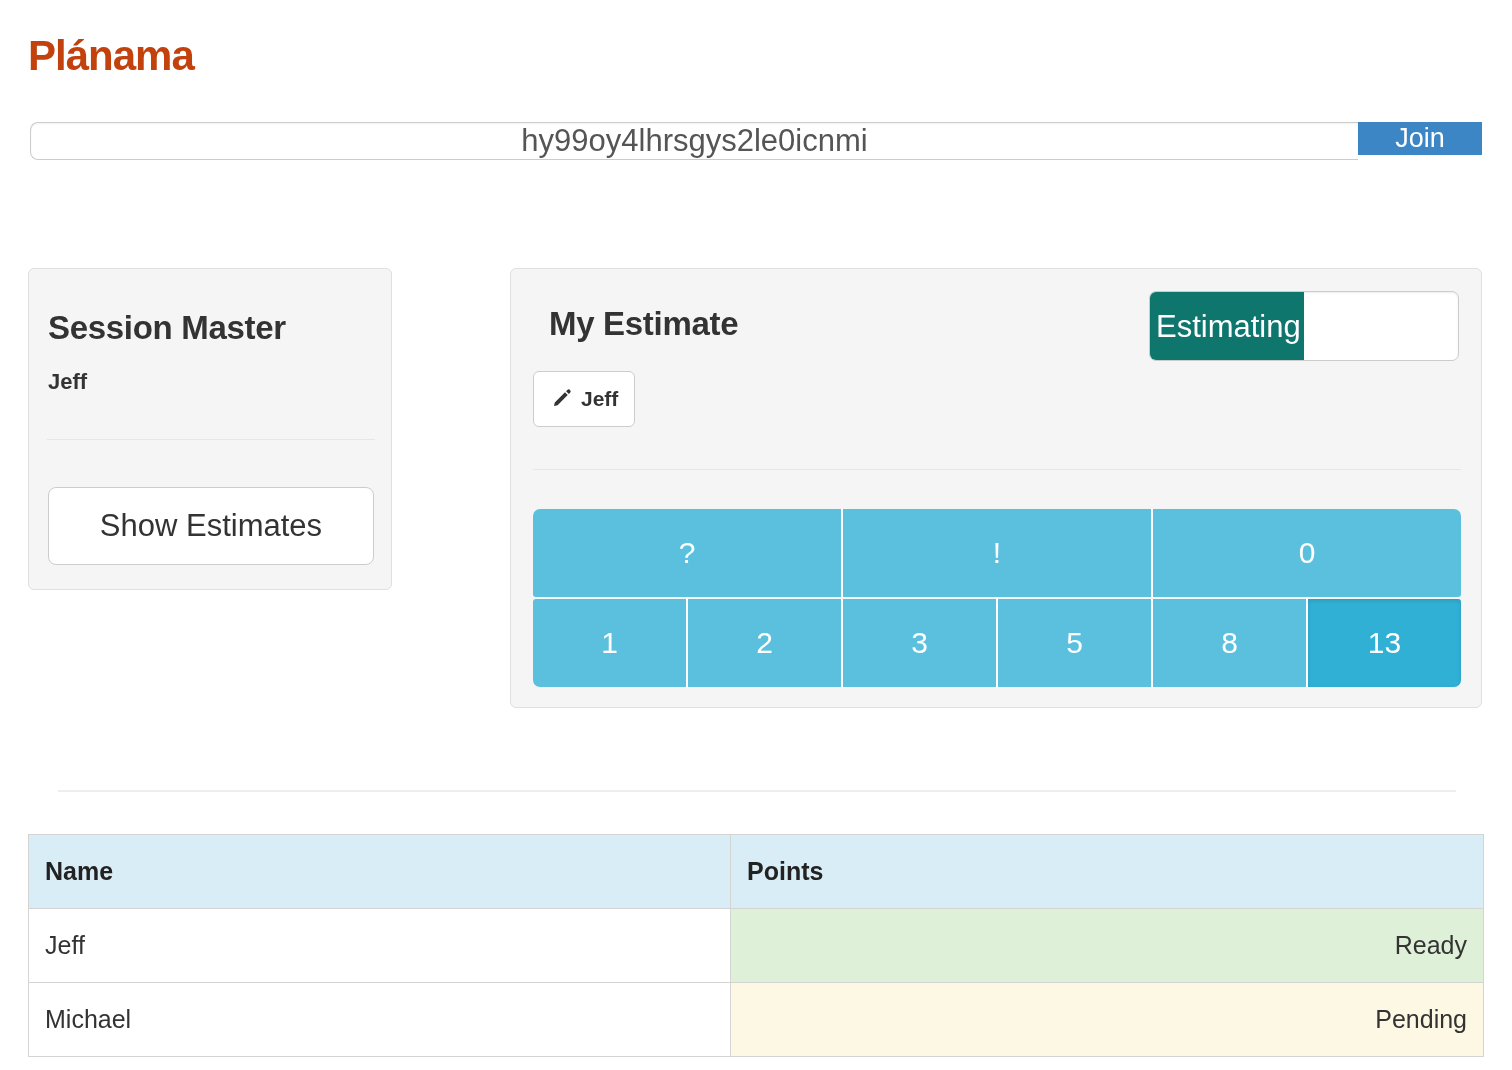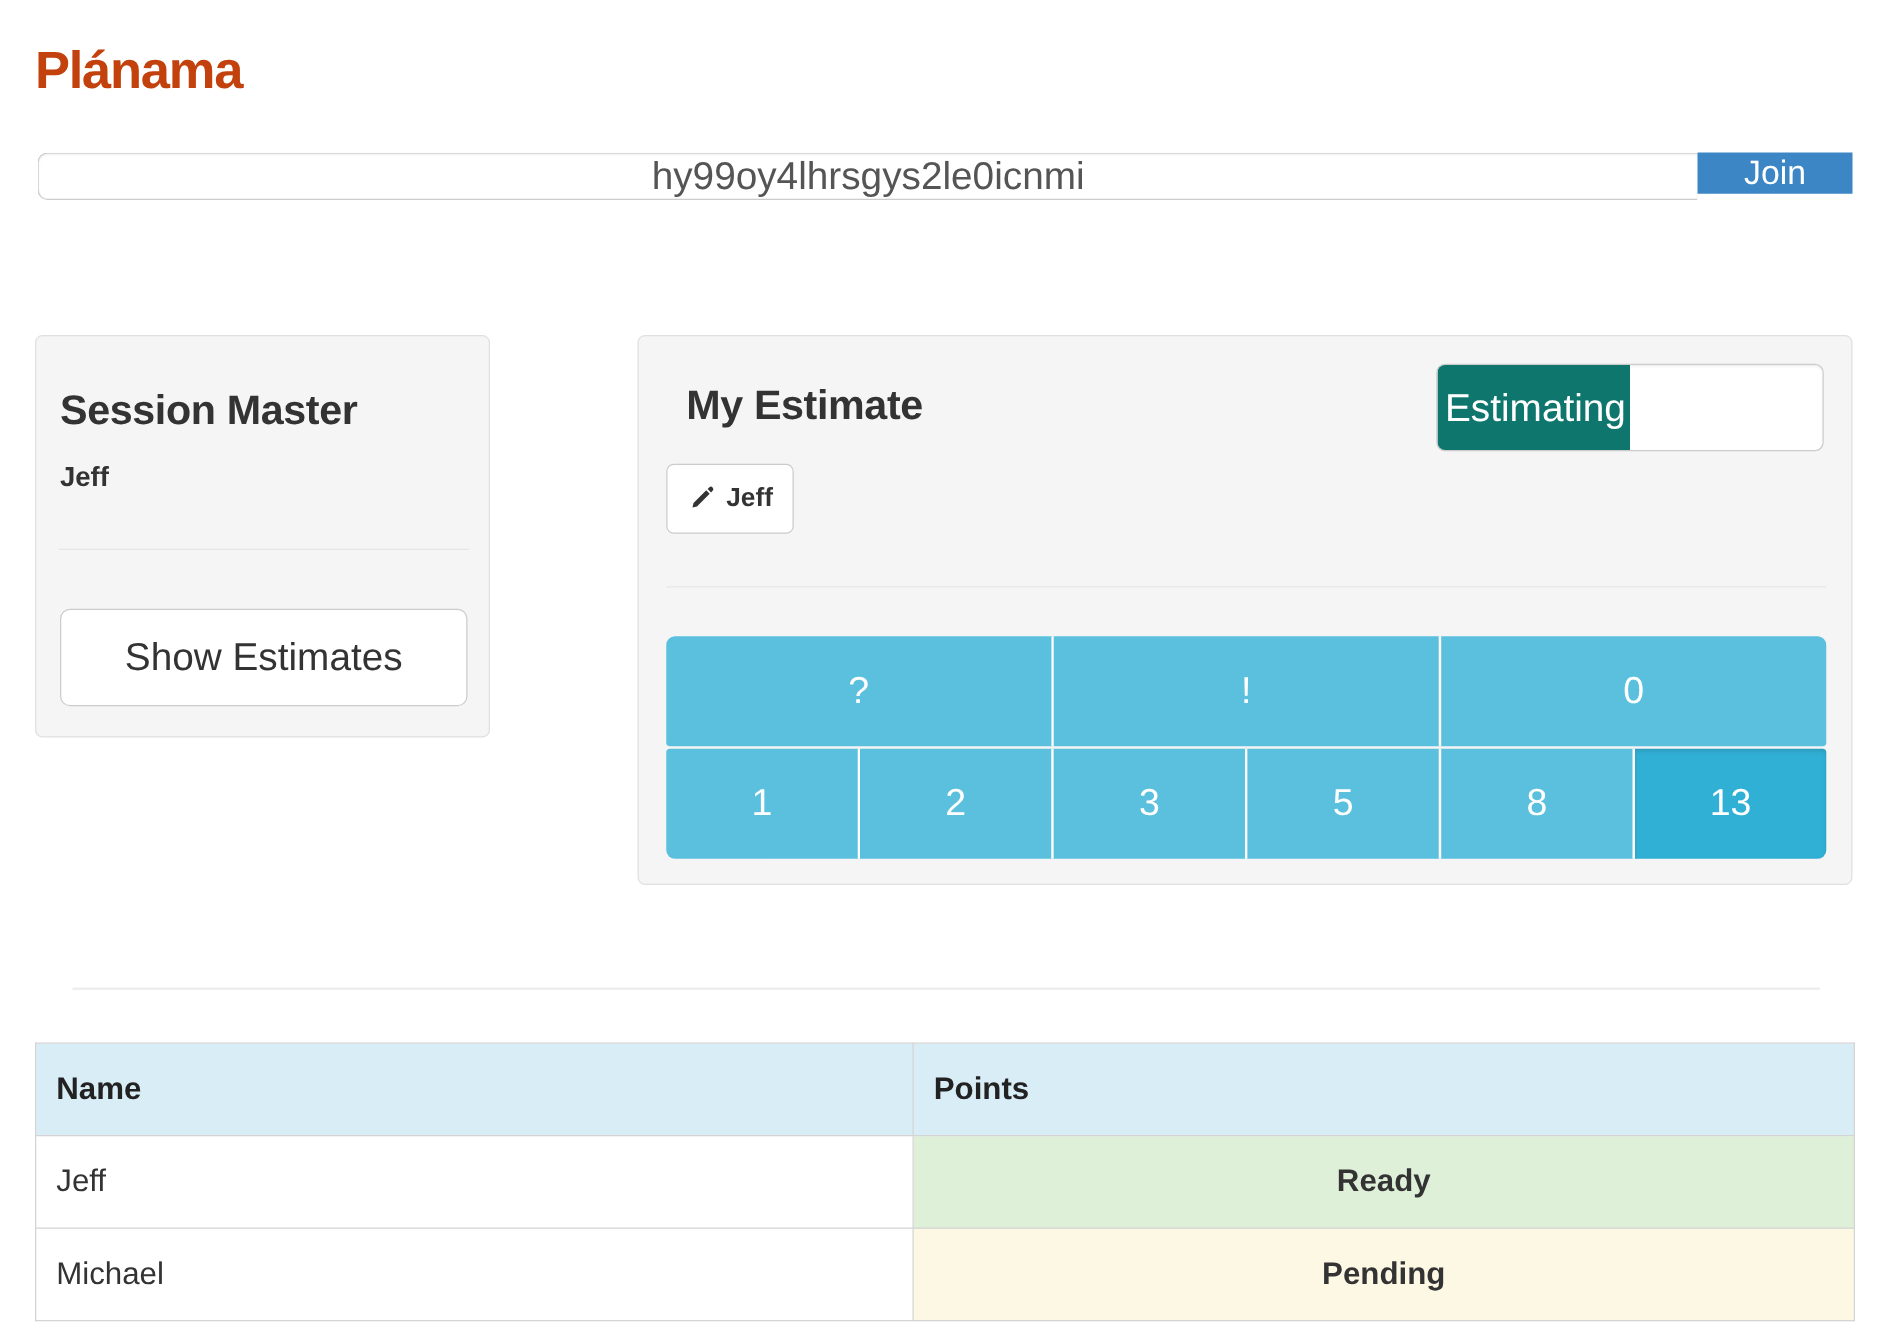--- a/index.html
+++ b/index.html
@@ -204,22 +204,22 @@
   }
   table.roster th {
     background: #d9edf7;
     font-weight: 700;
     text-align: left;
     color: #222222;
   }
   table.roster th.col-name { width: 702px; }
   table.roster td.cell-name { background: #ffffff; text-align: left; color: #333333; }
   table.roster td.cell-points {
-    text-align: center;
-    font-weight: 700;
+    text-align: right;
+    font-weight: 400;
     color: #333333;
   }
   td.state-ready { background: #dff0d8; }
   td.state-pending { background: #fcf8e3; }
 </style>
 </head>
 <body>
 
 <div class="page">
 

